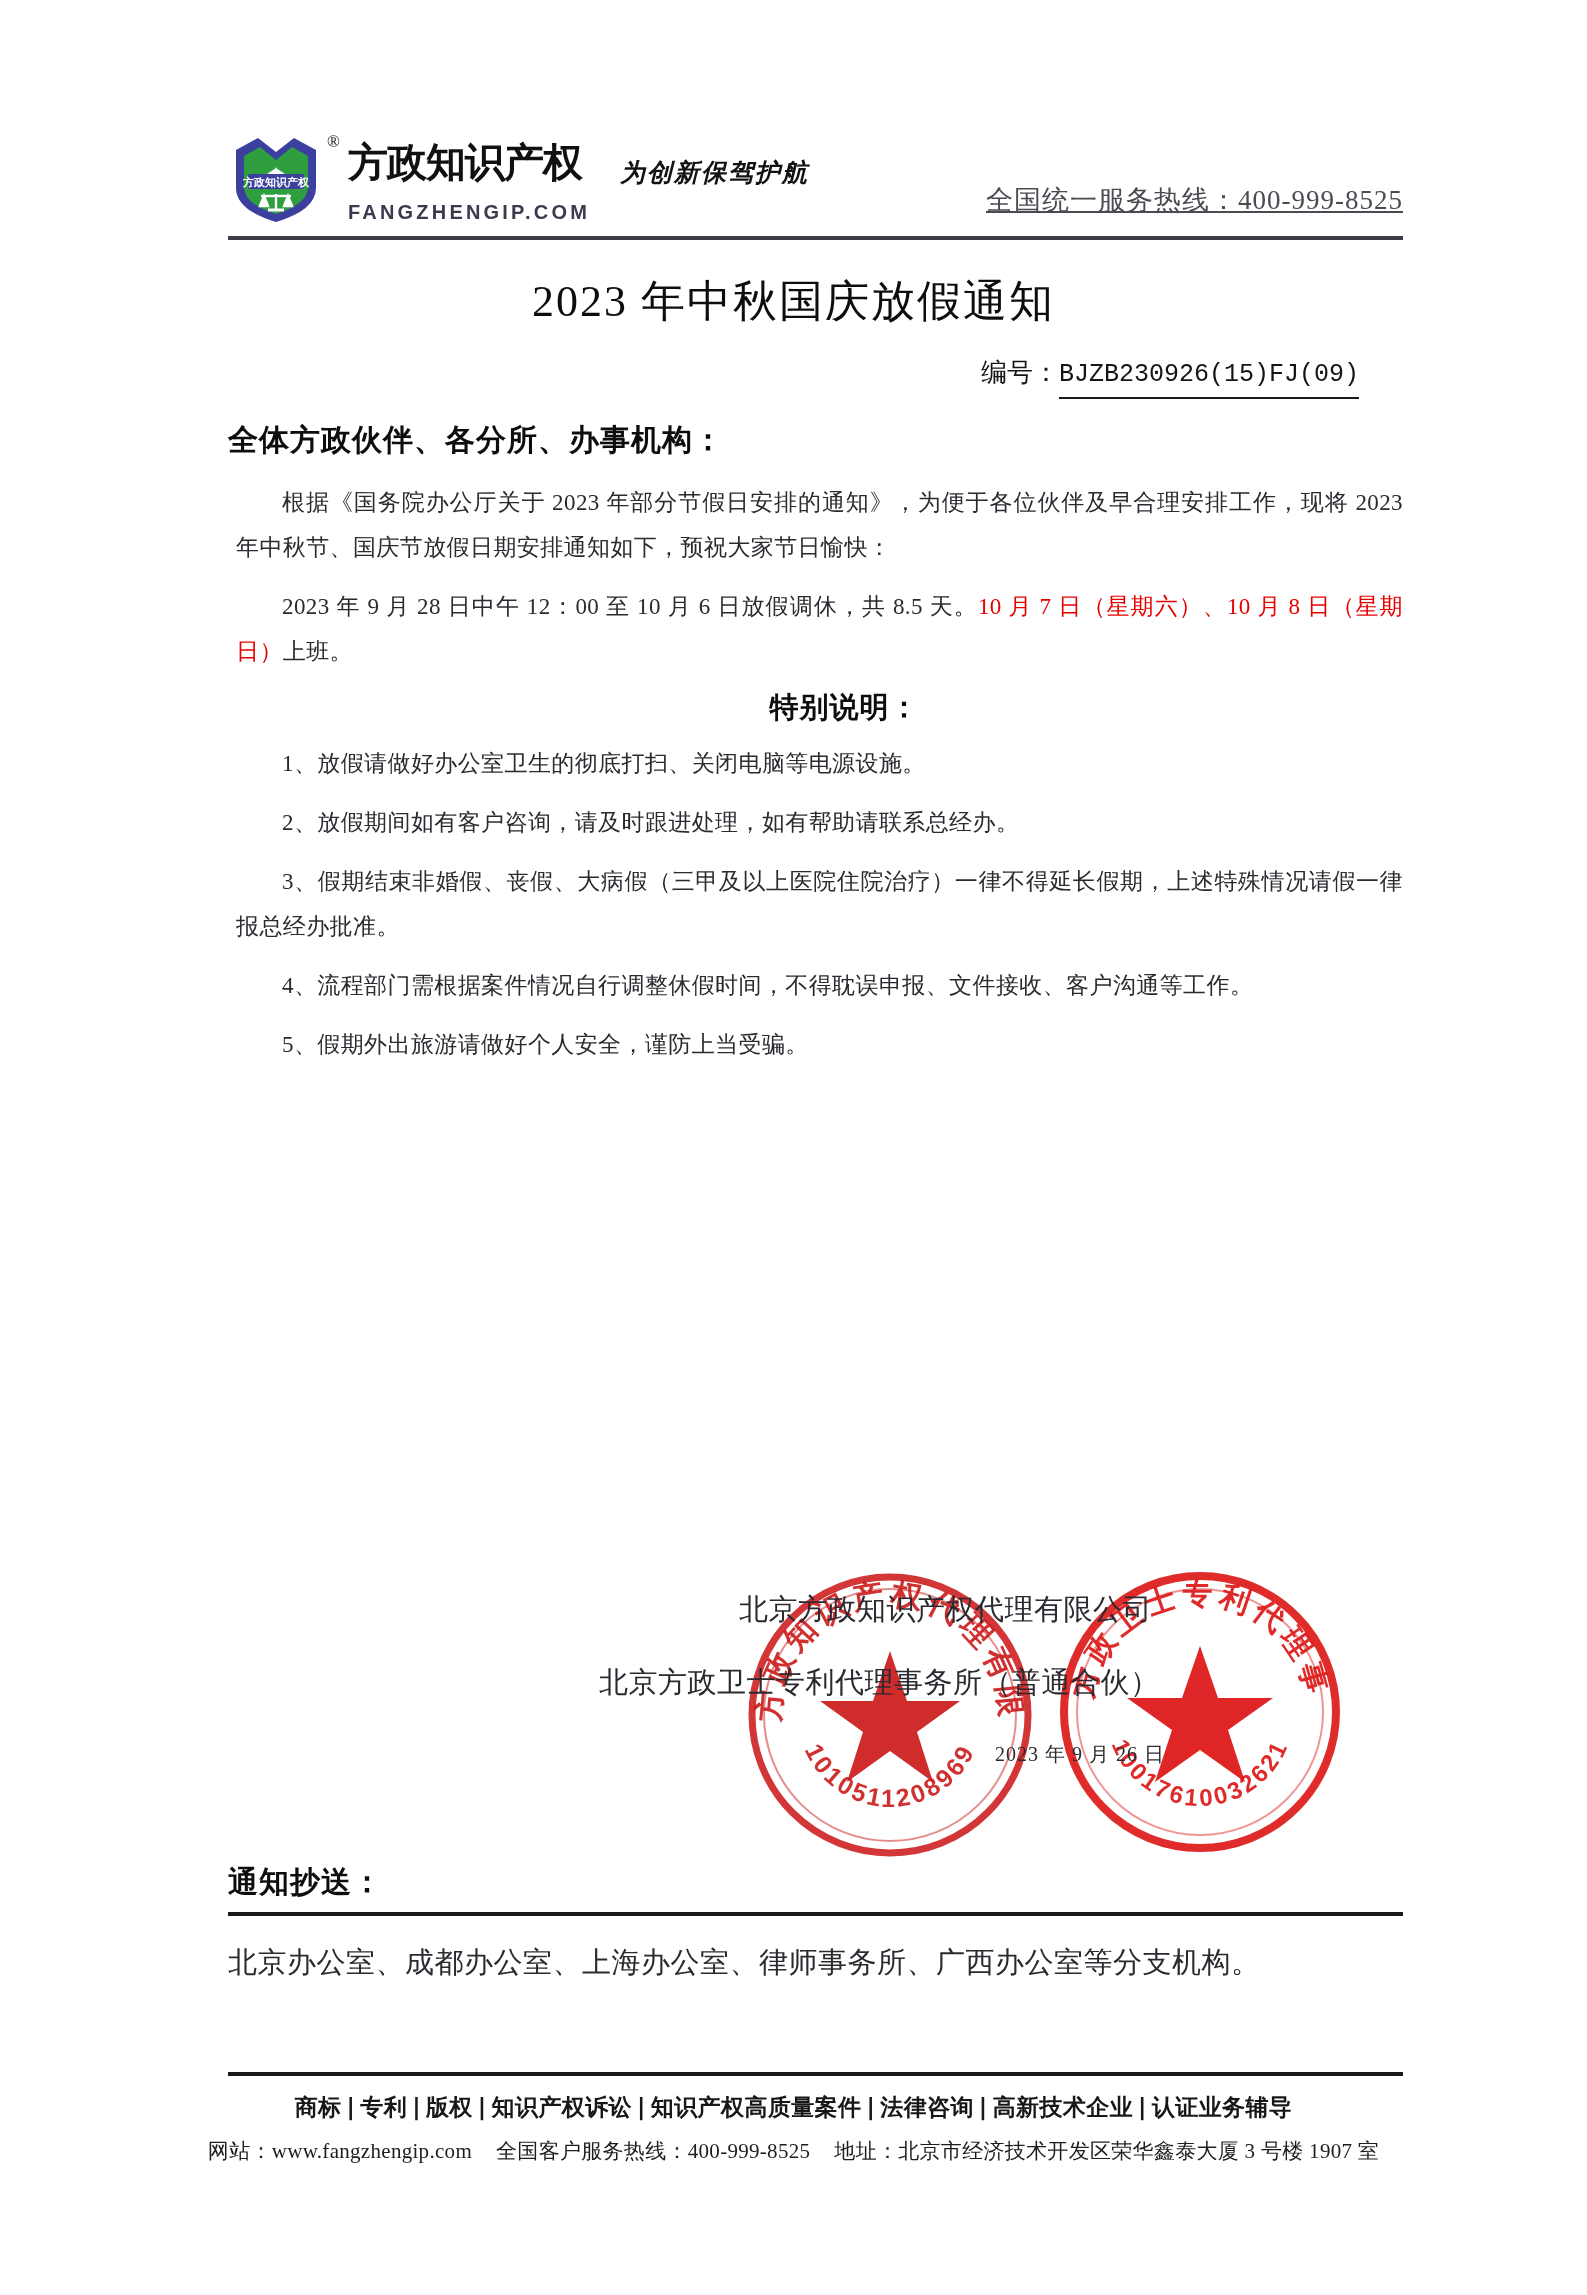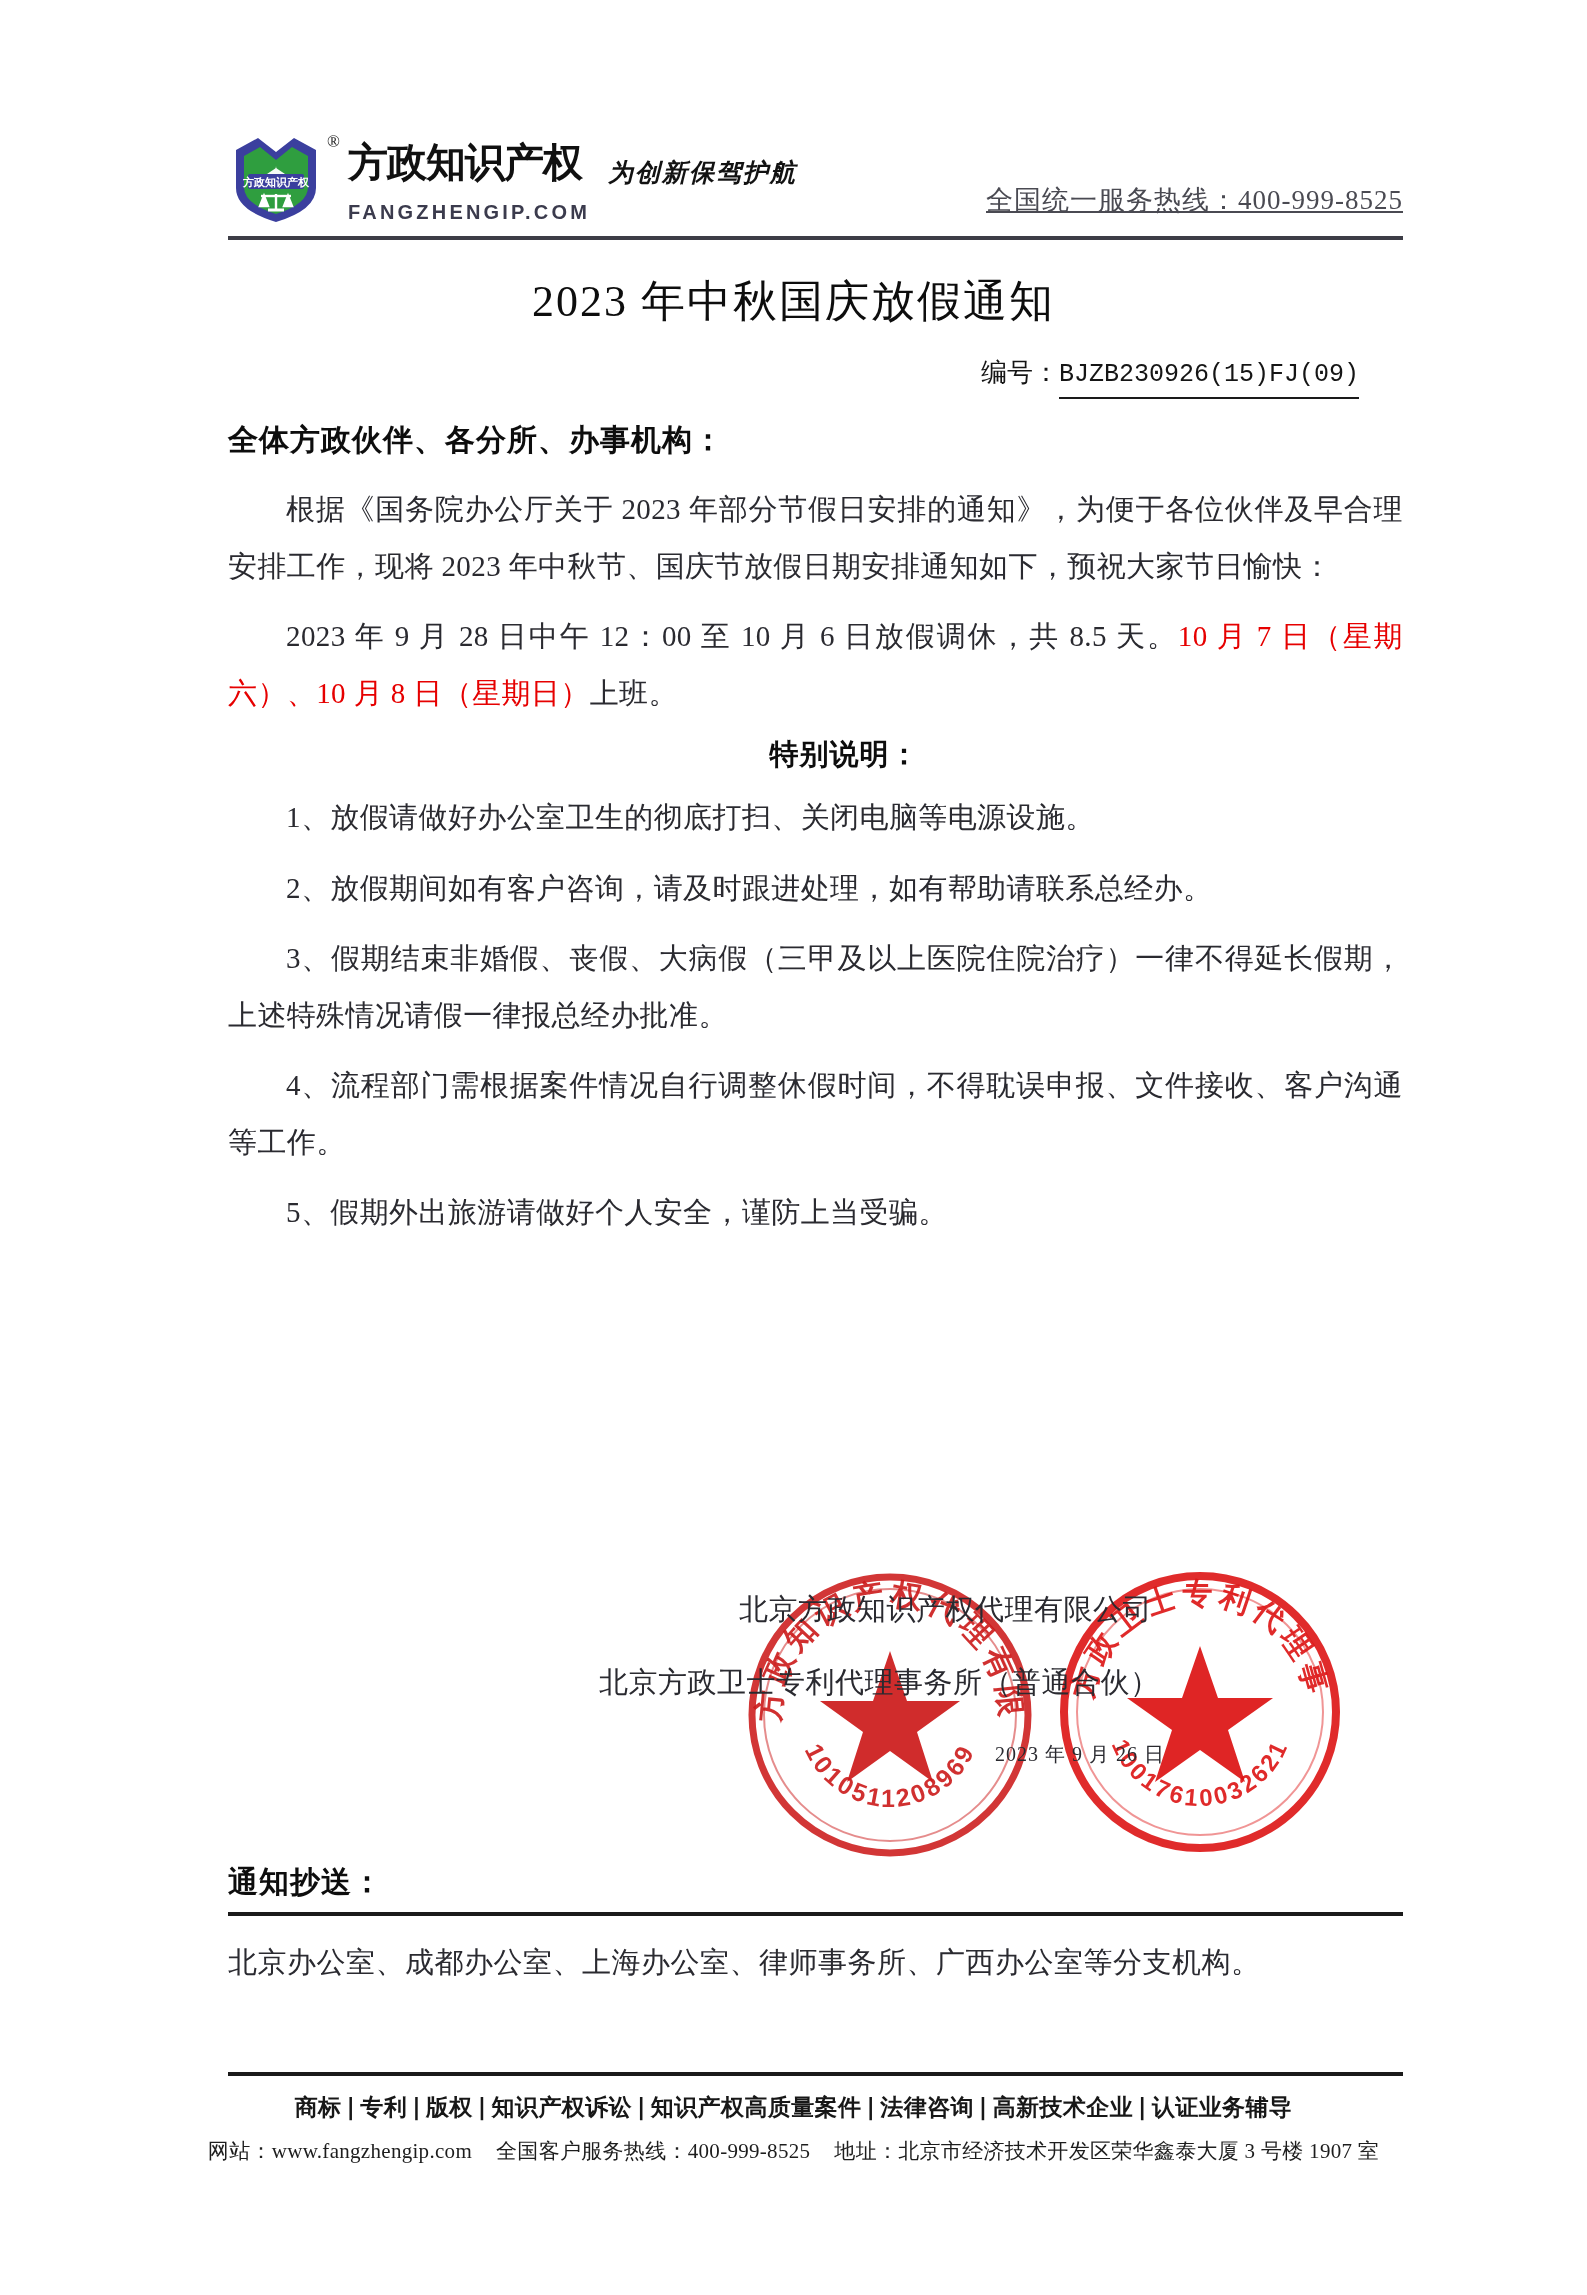--- a/index.html
+++ b/index.html
@@ -78,21 +78,21 @@
   }
   .brand-slogan {
     font-family: "DejaVu Sans", "Liberation Sans", sans-serif;
     font-size: 25px;
     font-weight: 700;
     font-style: italic;
     color: #121212;
     white-space: nowrap;
     align-self: center;
     margin-bottom: 16px;
-    margin-left: 8px;
+    margin-left: 20px;
     letter-spacing: 2px;
   }
   .hotline {
     font-family: "Liberation Serif", "DejaVu Serif", serif;
     font-size: 27px;
     color: #4a4a52;
     white-space: nowrap;
     margin-bottom: 6px;
     letter-spacing: 1px;
     text-decoration: underline;
@@ -144,24 +144,24 @@
     width: 1175px;
   }
   .salutation {
     font-size: 30px;
     font-weight: 700;
     color: #0d0d0d;
     letter-spacing: 1px;
     margin-bottom: 20px;
   }
   p.para {
-    font-size: 29px;
+    font-size: 23px;
     line-height: 1.95;
     color: #2a2a30;
-    margin: 0 0 14px 0;
+    margin: 0 0 14px 8px;
     text-align: justify;
     text-indent: 2em;
     letter-spacing: 0.4px;
   }
   .red { color: #e60000; }
   .bold-label {
     font-size: 29px;
     font-weight: 700;
     color: #0d0d0d;
     text-indent: 2em;

